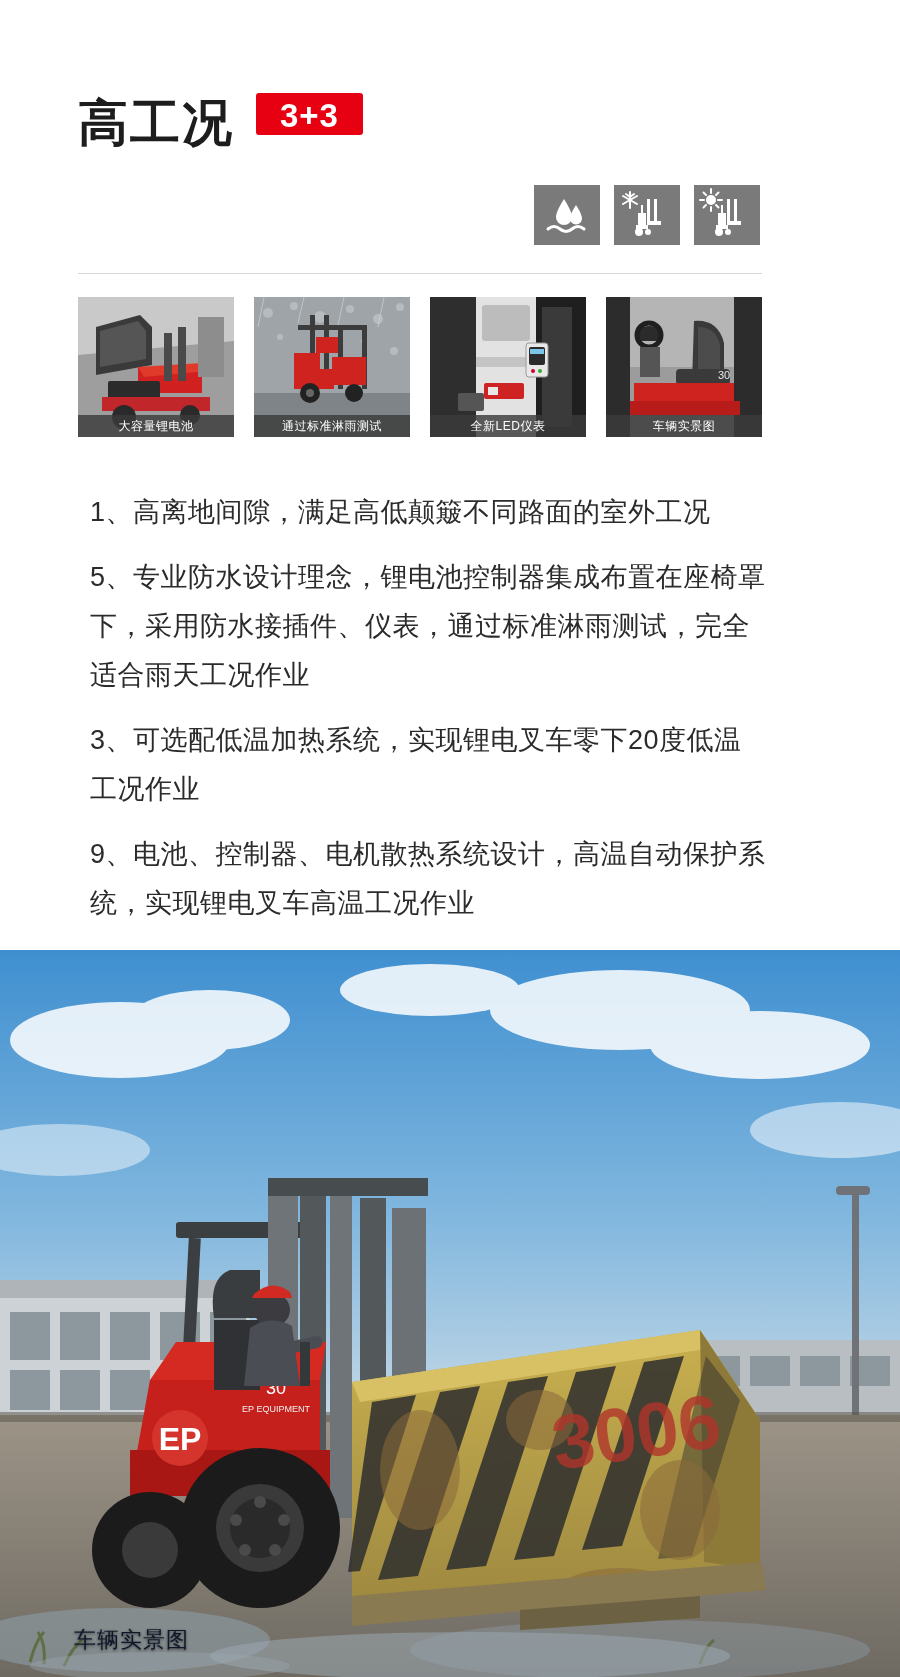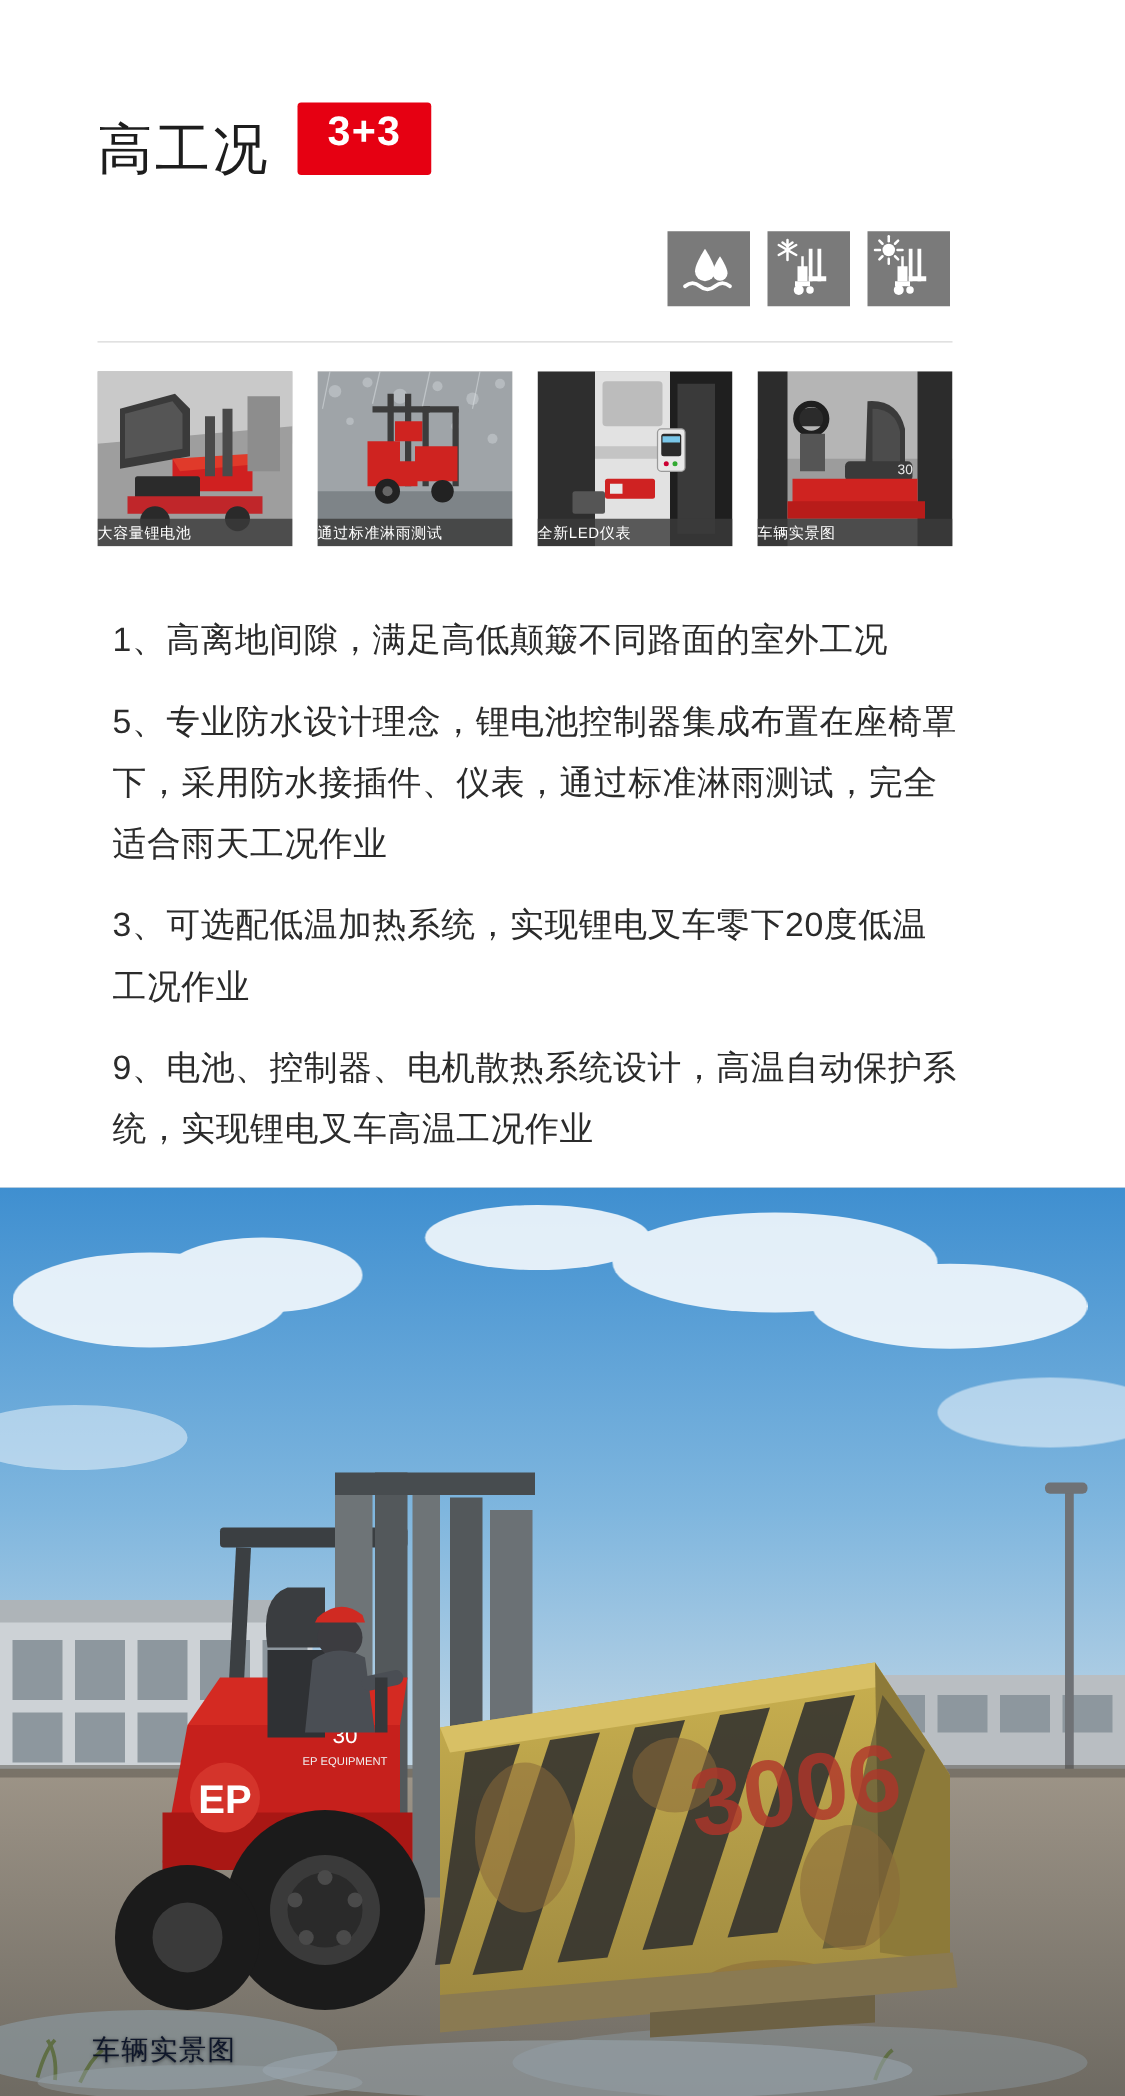--- a/index.html
+++ b/index.html
@@ -19,33 +19,33 @@
   
   .header {
     position: absolute;
     left: 78px;
     top: 80px;
     display: flex;
     align-items: center;
     gap: 22px;
   }
   .header-title {
-    font-size: 44px;
-    font-weight: normal;
+    font-size: 50px;
+    font-weight: bold;
     letter-spacing: 2px;
     color: #1d1d1d;
     line-height: 1;
     margin-top: 18px;
   }
   .header-badge {
     background: #e60012;
     color: #ffffff;
     font-size: 33px;
     font-weight: bold;
-    padding: 5px 24px 16px 24px;
+    padding: 5px 24px 0 24px;
     border-radius: 3px;
     line-height: 1.1;
     letter-spacing: 1px;
   }
 
   
   .icon-row {
     position: absolute;
     right: 140px;
     top: 185px;
@@ -93,20 +93,21 @@
   .thumb-caption {
     position: absolute;
     left: 0;
     right: 0;
     bottom: 0;
     height: 22px;
     background: rgba(58,58,58,0.82);
     color: #ffffff;
     font-size: 12px;
     line-height: 22px;
+    text-align: center;
     letter-spacing: 0.5px;
   }
 
   
   .body-text {
     position: absolute;
     left: 74px;
     top: 472px;
     width: 710px;
     font-size: 27px;

